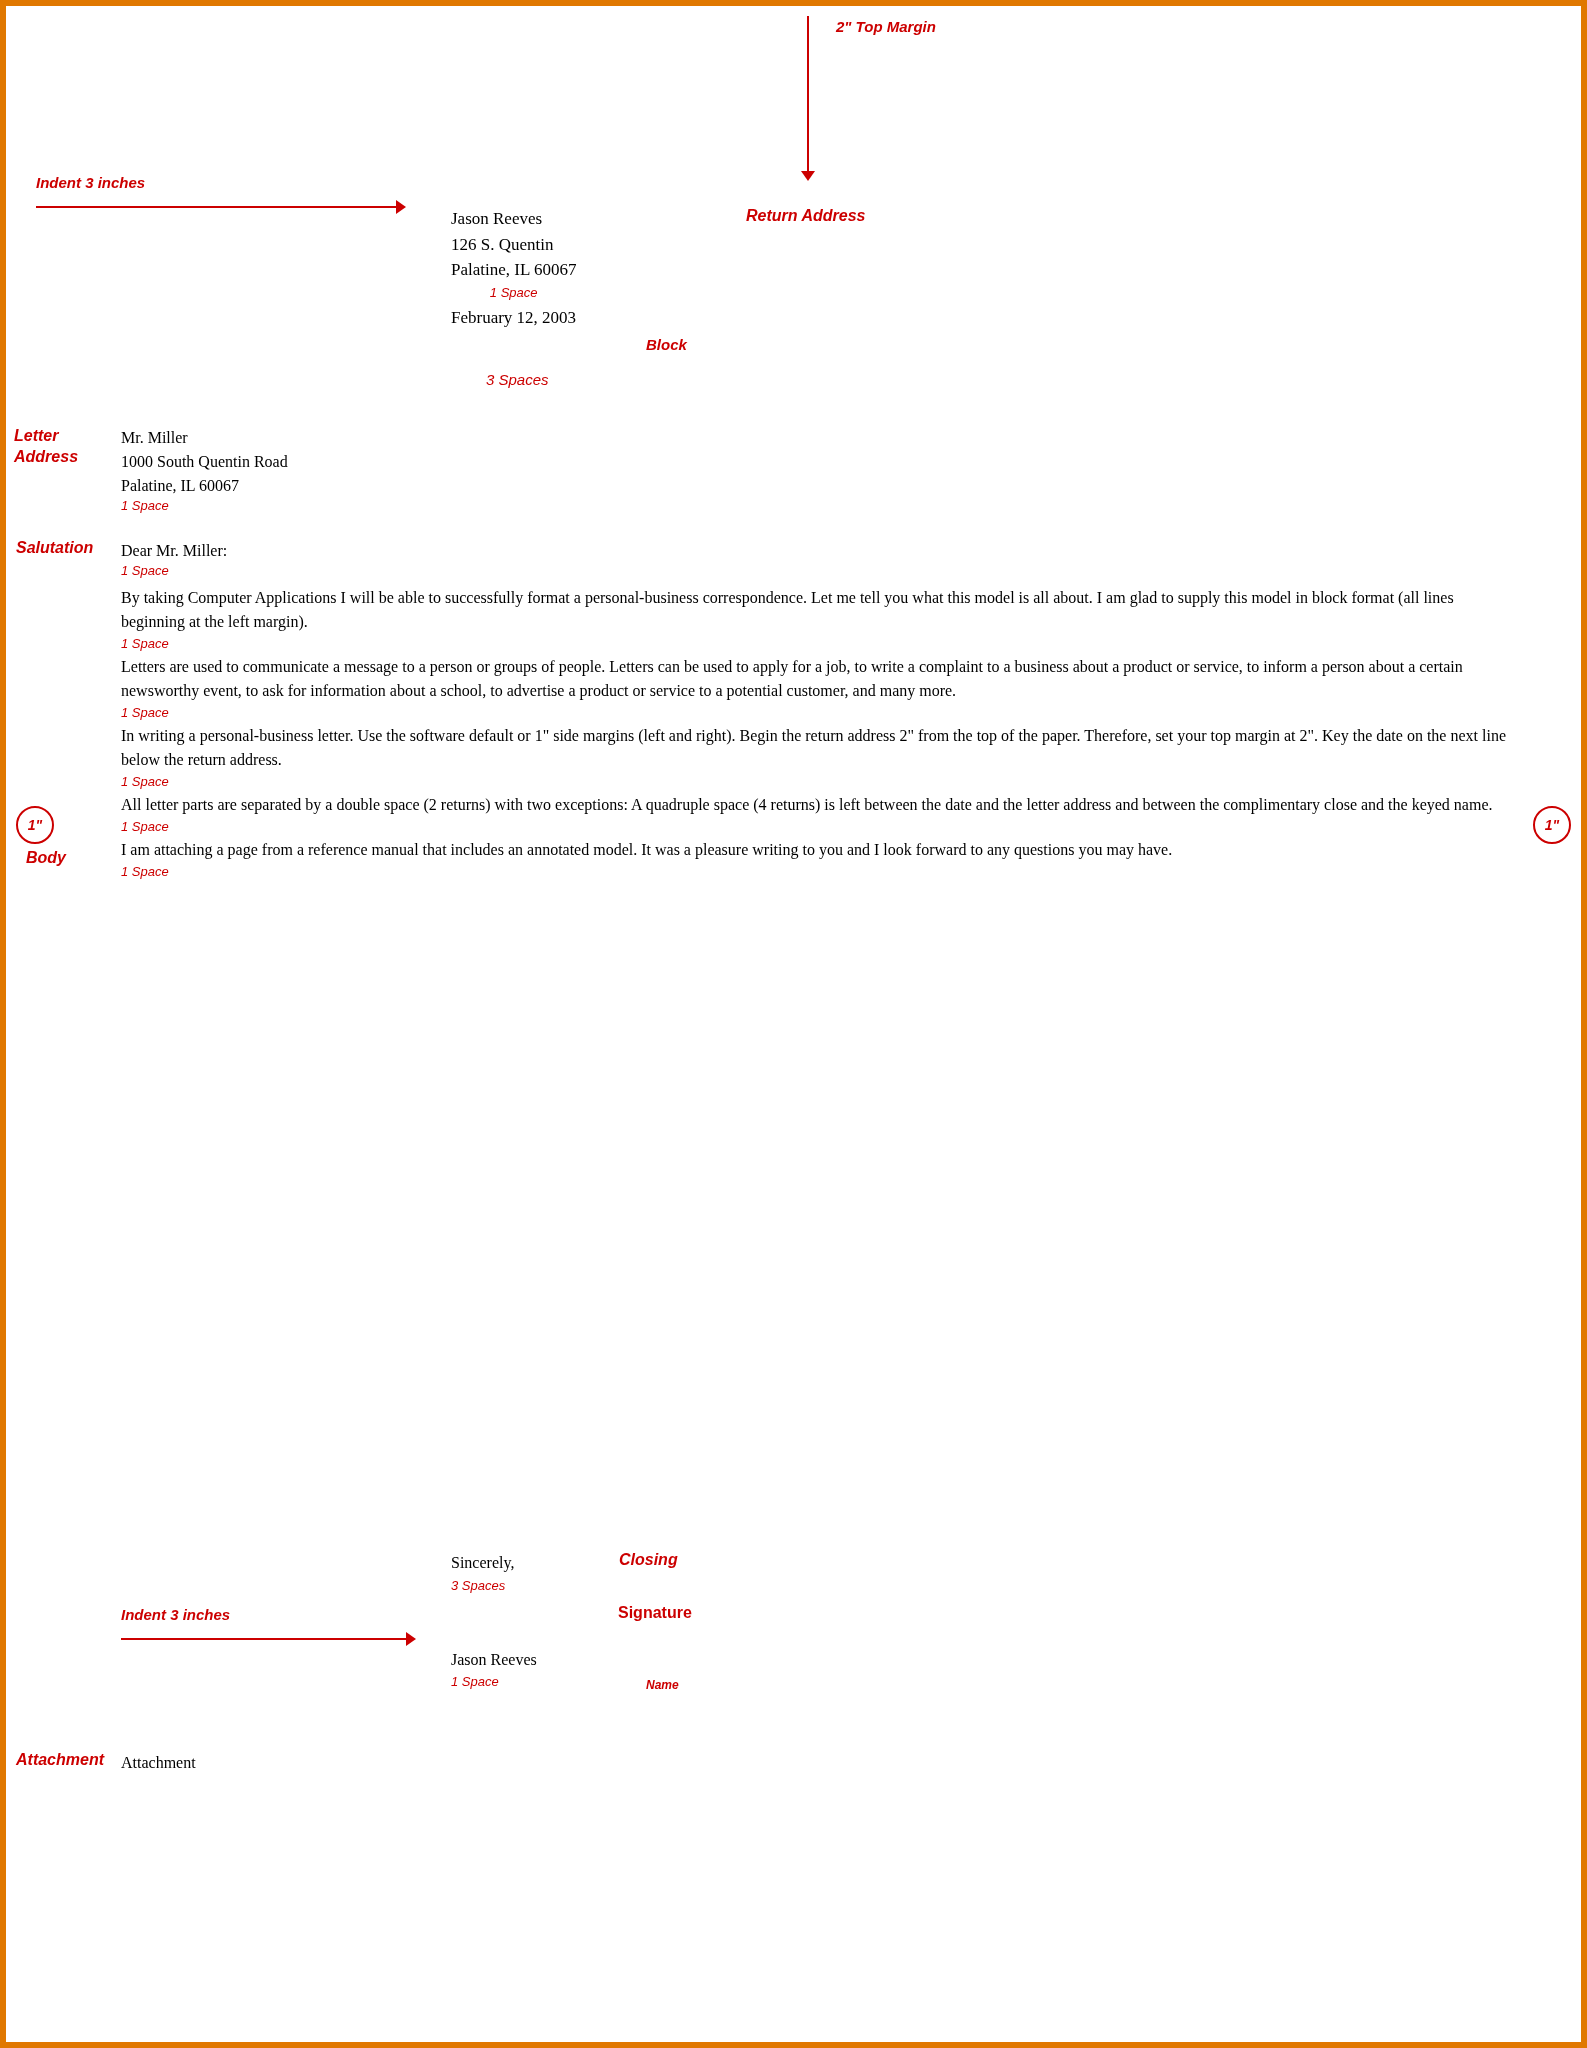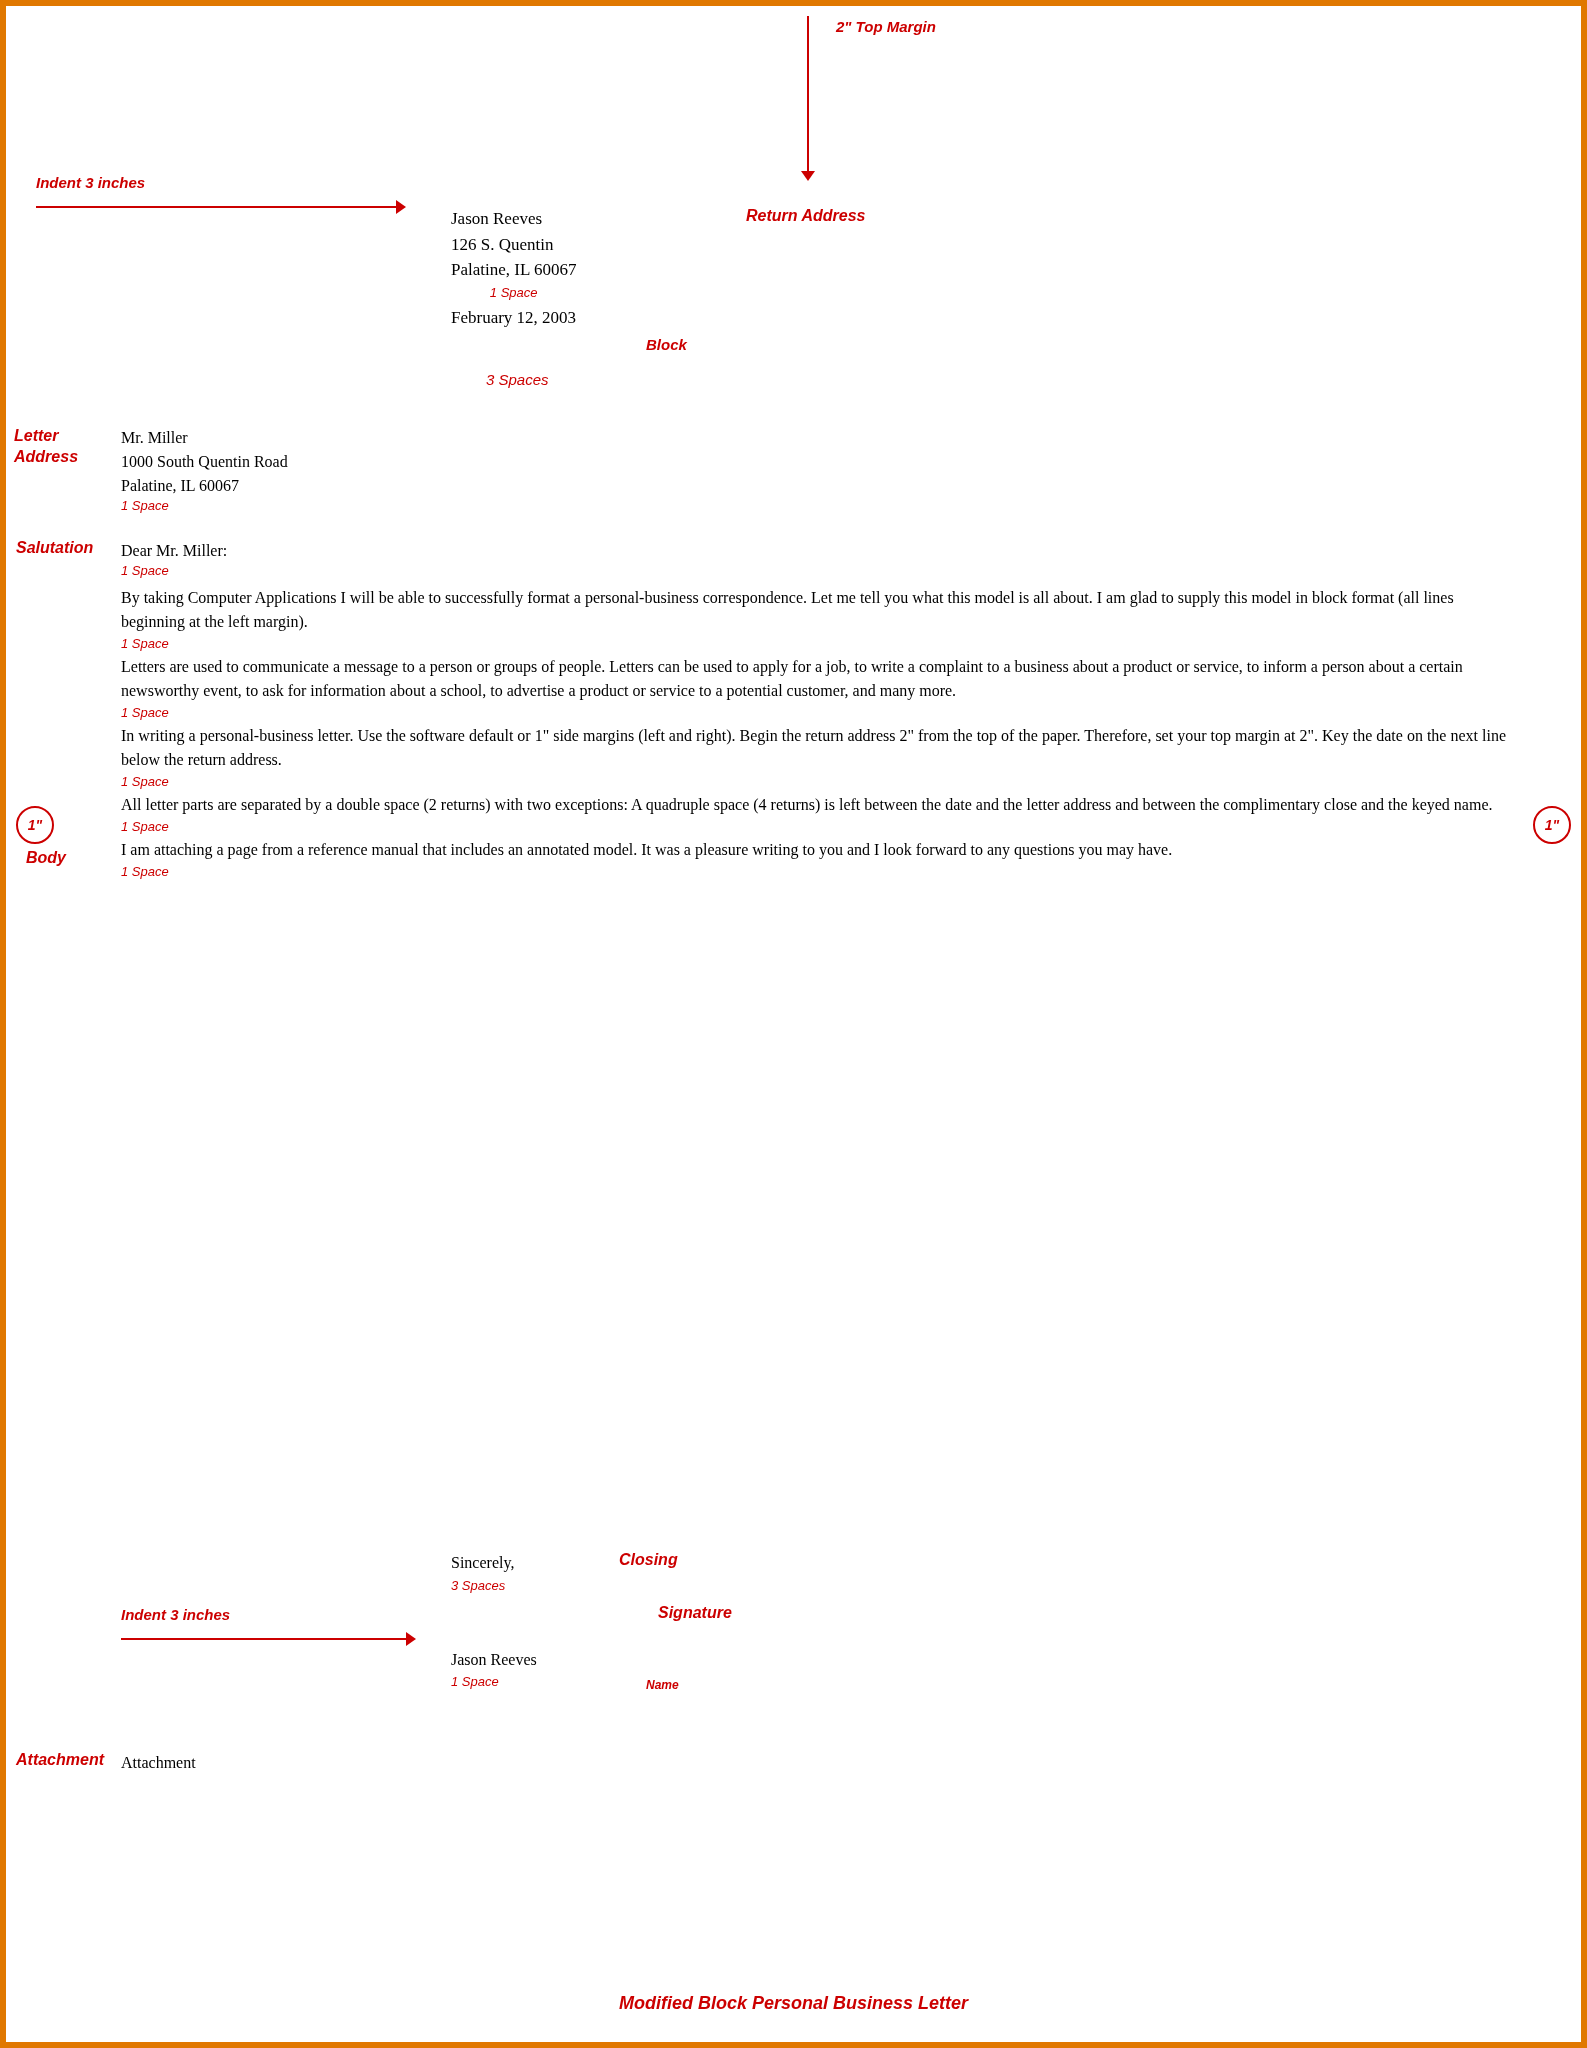--- a/index.html
+++ b/index.html
@@ -242,33 +242,30 @@
     <div class="letter-text">Jason Reeves</div>
     <div style="margin-top:2px;" class="space-label-left">
       <span style="color:#cc0000; font-family:Arial,sans-serif; font-size:13px; font-style:italic;">1 Space</span>
     </div>
   </div>
 
   <div style="position:absolute; top:1545px; left:613px; color:#cc0000; font-family:Arial,sans-serif; font-size:16px; font-style:italic; font-weight:bold;">
     <span>Closing</span>
   </div>
 
-  <div style="position:absolute; top:1598px; left:652px; color:#cc0000; font-family:Arial,sans-serif; font-size:16px; font-style:italic; font-weight:bold;">
+  <div style="position:absolute; top:1598px; left:612px; color:#cc0000; font-family:Arial,sans-serif; font-size:16px; font-weight:bold;">
     <span>Signature</span>
   </div>
 
   <div style="position:absolute; top:1672px; left:640px; color:#cc0000; font-family:Arial,sans-serif; font-size:12px; font-style:italic; font-weight:bold;">
     <span>Name</span>
   </div>
 
   <div style="position:absolute; top:1745px; left:10px; color:#cc0000; font-family:Arial,sans-serif; font-size:16px; font-style:italic; font-weight:bold;">
     <span>Attachment</span>
   </div>
 
   <div style="position:absolute; top:1745px; left:115px;">
     <div class="letter-text">Attachment</div>
   </div>
 
-  <div style="position:absolute; bottom:28px; left:0; right:0; text-align:center;">
-    <span style="color:#cc0000; font-family:Arial,sans-serif; font-size:18px; font-style:italic; font-weight:bold;">Modified Block Personal Business Letter</span>
-  </div>
 
 </div>
 
 </body></html>

